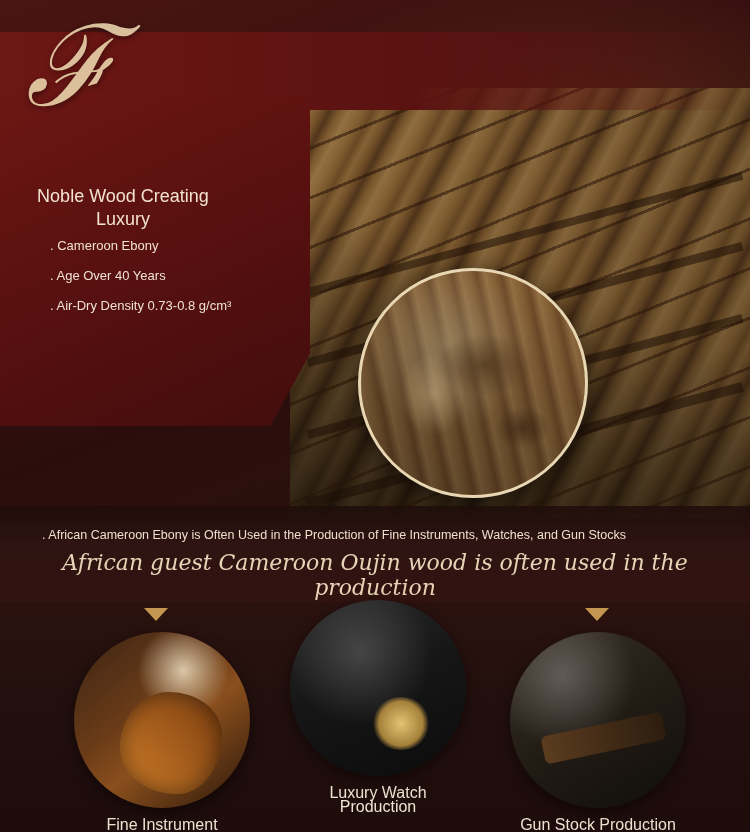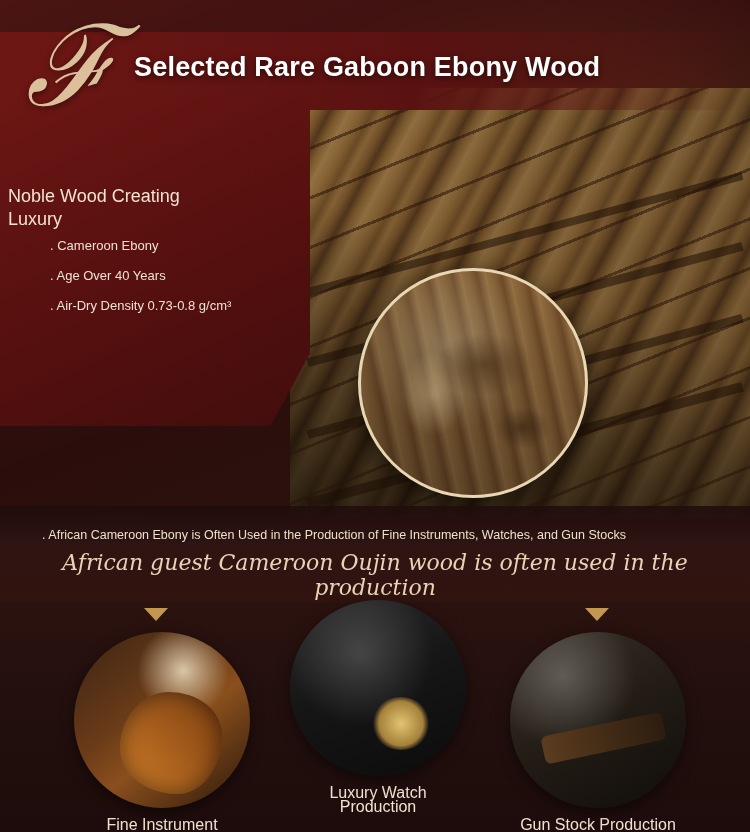--- a/index.html
+++ b/index.html
@@ -59,21 +59,21 @@
     font-size:112px;line-height:92px;text-align:center;opacity:.92;
     text-shadow:0 2px 6px rgba(0,0,0,.5);
   }
   .hero-title{
     position:absolute;left:134px;top:52px;width:600px;
     color:#fff;font-size:27px;font-weight:bold;letter-spacing:.2px;
     text-shadow:0 2px 6px rgba(0,0,0,.6);
   }
   .sub-title{
     position:absolute;left:8px;top:185px;width:230px;
-    color:#f3e3d0;font-size:18px;line-height:23px;
+    color:#f3e3d0;font-size:18px;line-height:23px;text-align:center;
   }
   .bullets{position:absolute;left:30px;top:238px;width:420px;color:#f0e2d2;margin-left:20px;}
   .bullets .b{font-size:13px;line-height:16px;margin-bottom:14px;}
   .bullets .b.wide{white-space:nowrap;}
 
   
   .carve-circle{
     position:absolute;left:358px;top:268px;width:224px;height:224px;border-radius:50%;
     border:3px solid #e8d7b4;overflow:hidden;
     box-shadow:0 6px 26px rgba(0,0,0,.55);
@@ -171,21 +171,20 @@
     <div class="plank-photo"></div>
     <div class="plank-edge e1"></div>
     <div class="plank-edge e2"></div>
     <div class="plank-edge e3"></div>
     <div class="plank-edge e4"></div>
 
     <div class="title-bar"></div>
     <div class="red-panel"></div>
 
     <div class="logo-s">ℱ</div>
-    <div class="hero-title">Selected Rare Gaboon Ebony Wood</div>
     <div class="sub-title">Noble Wood Creating Luxury</div>
 
     <div class="bullets">
       <div class="b">. Cameroon Ebony</div>
       <div class="b">. Age Over 40 Years</div>
       <div class="b">. Air-Dry Density 0.73-0.8 g/cm³</div>
     </div>
 
     <div class="carve-circle"></div>
   </div>

